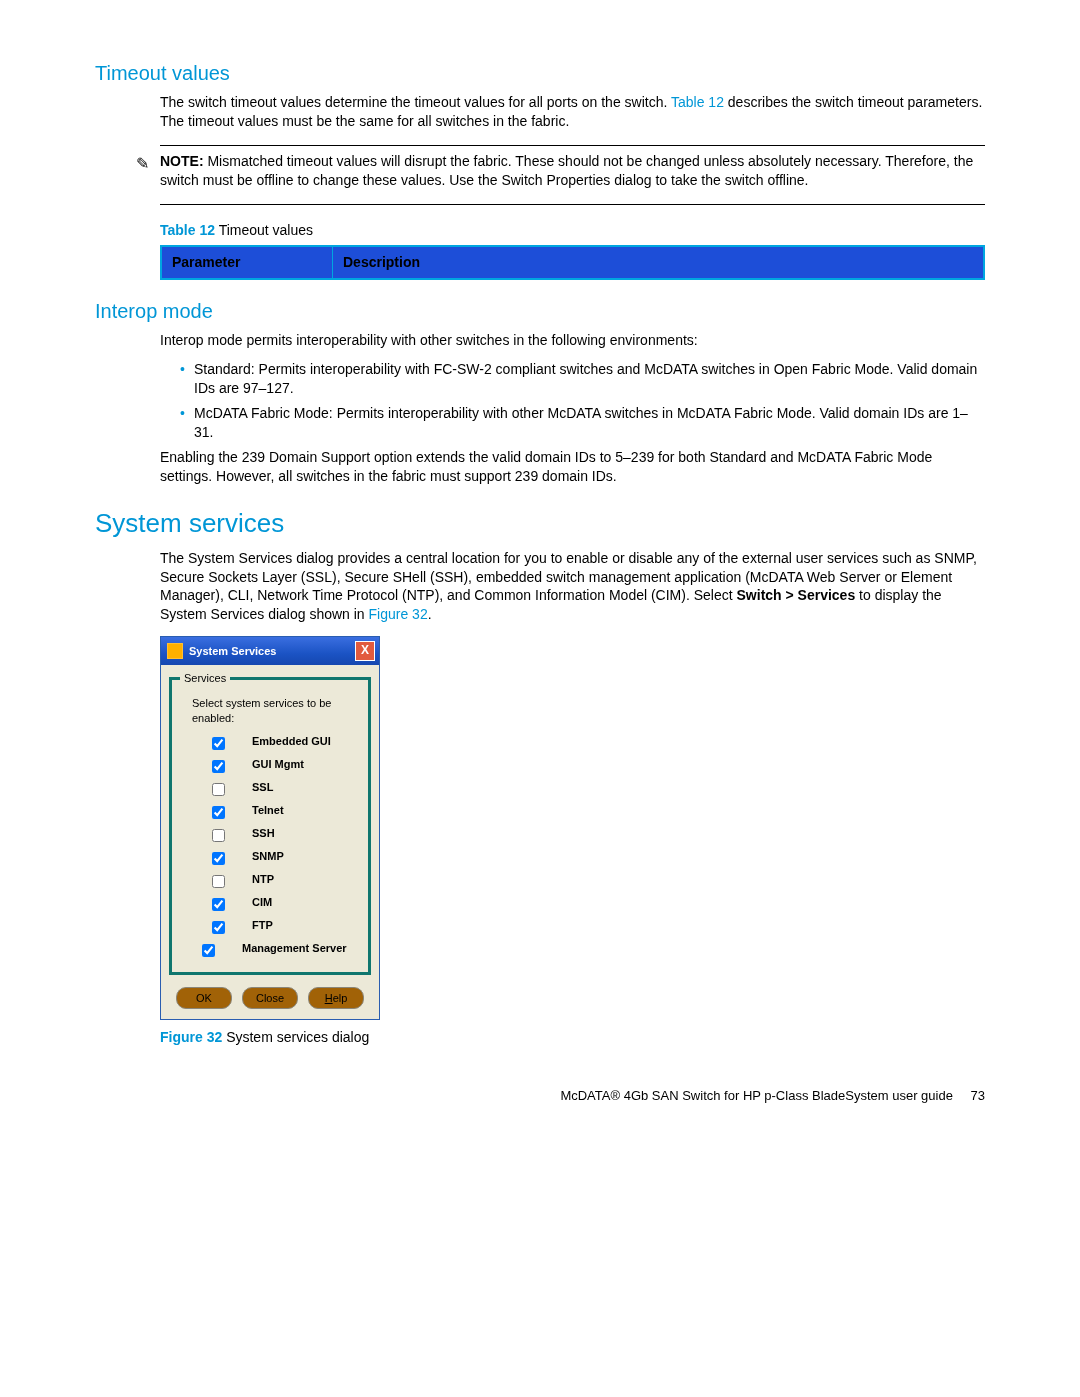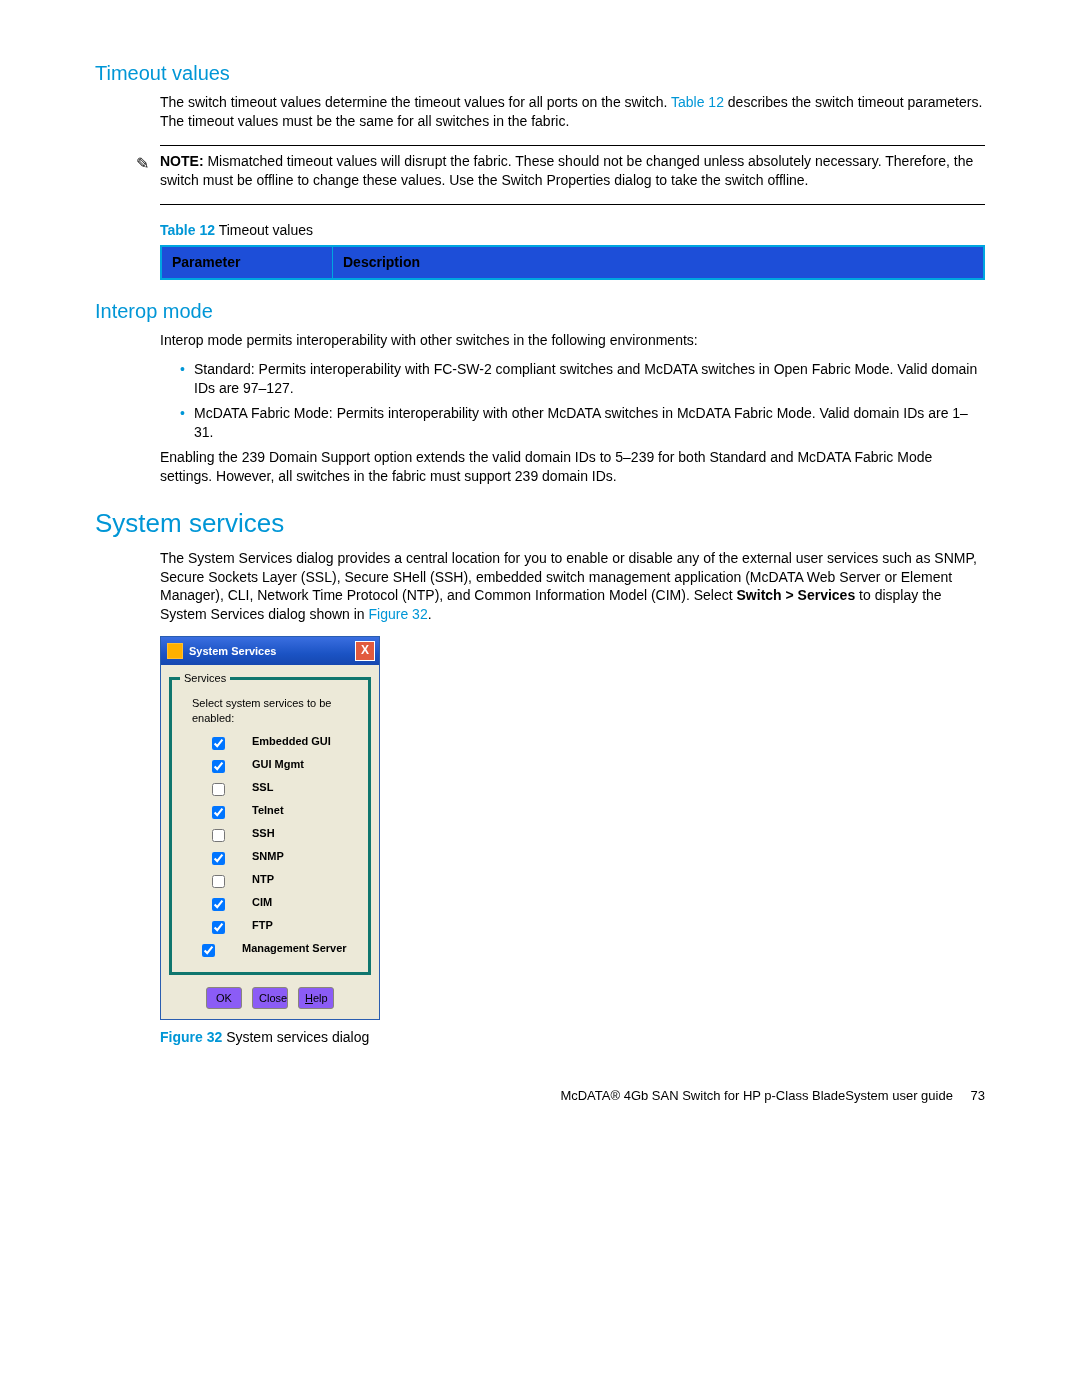--- a/index.html
+++ b/index.html
@@ -123,27 +123,27 @@
   .dlg .srv-label { margin: 4px 0 8px 12px; }
   .dlg .chk { display: flex; align-items: flex-start; margin: 4px 0 4px 28px; gap: 22px; }
   .dlg .chk input { margin-right: 5px; }
   .dlg-buttons {
     display: flex;
     justify-content: center;
     gap: 10px;
     padding: 8px 0 10px 0;
   }
   .dlg-buttons button {
-    width: 36px;
+    width: 56px;
     height: 22px;
     font-family: Tahoma, sans-serif;
     font-size: 11px;
-    background: #8b5cf6;
+    background: #a16207;
     border: 1px solid #8a867a;
-    border-radius: 3px;
+    border-radius: 10px;
   }
   .fig-caption { margin: 8px 0 0 0; }
   .footer {
     text-align: right;
     font-size: 13px;
     margin-top: 40px;
   }
   .pnum { margin-left: 14px; }
   u.mn { text-decoration: underline; }
 </style>

